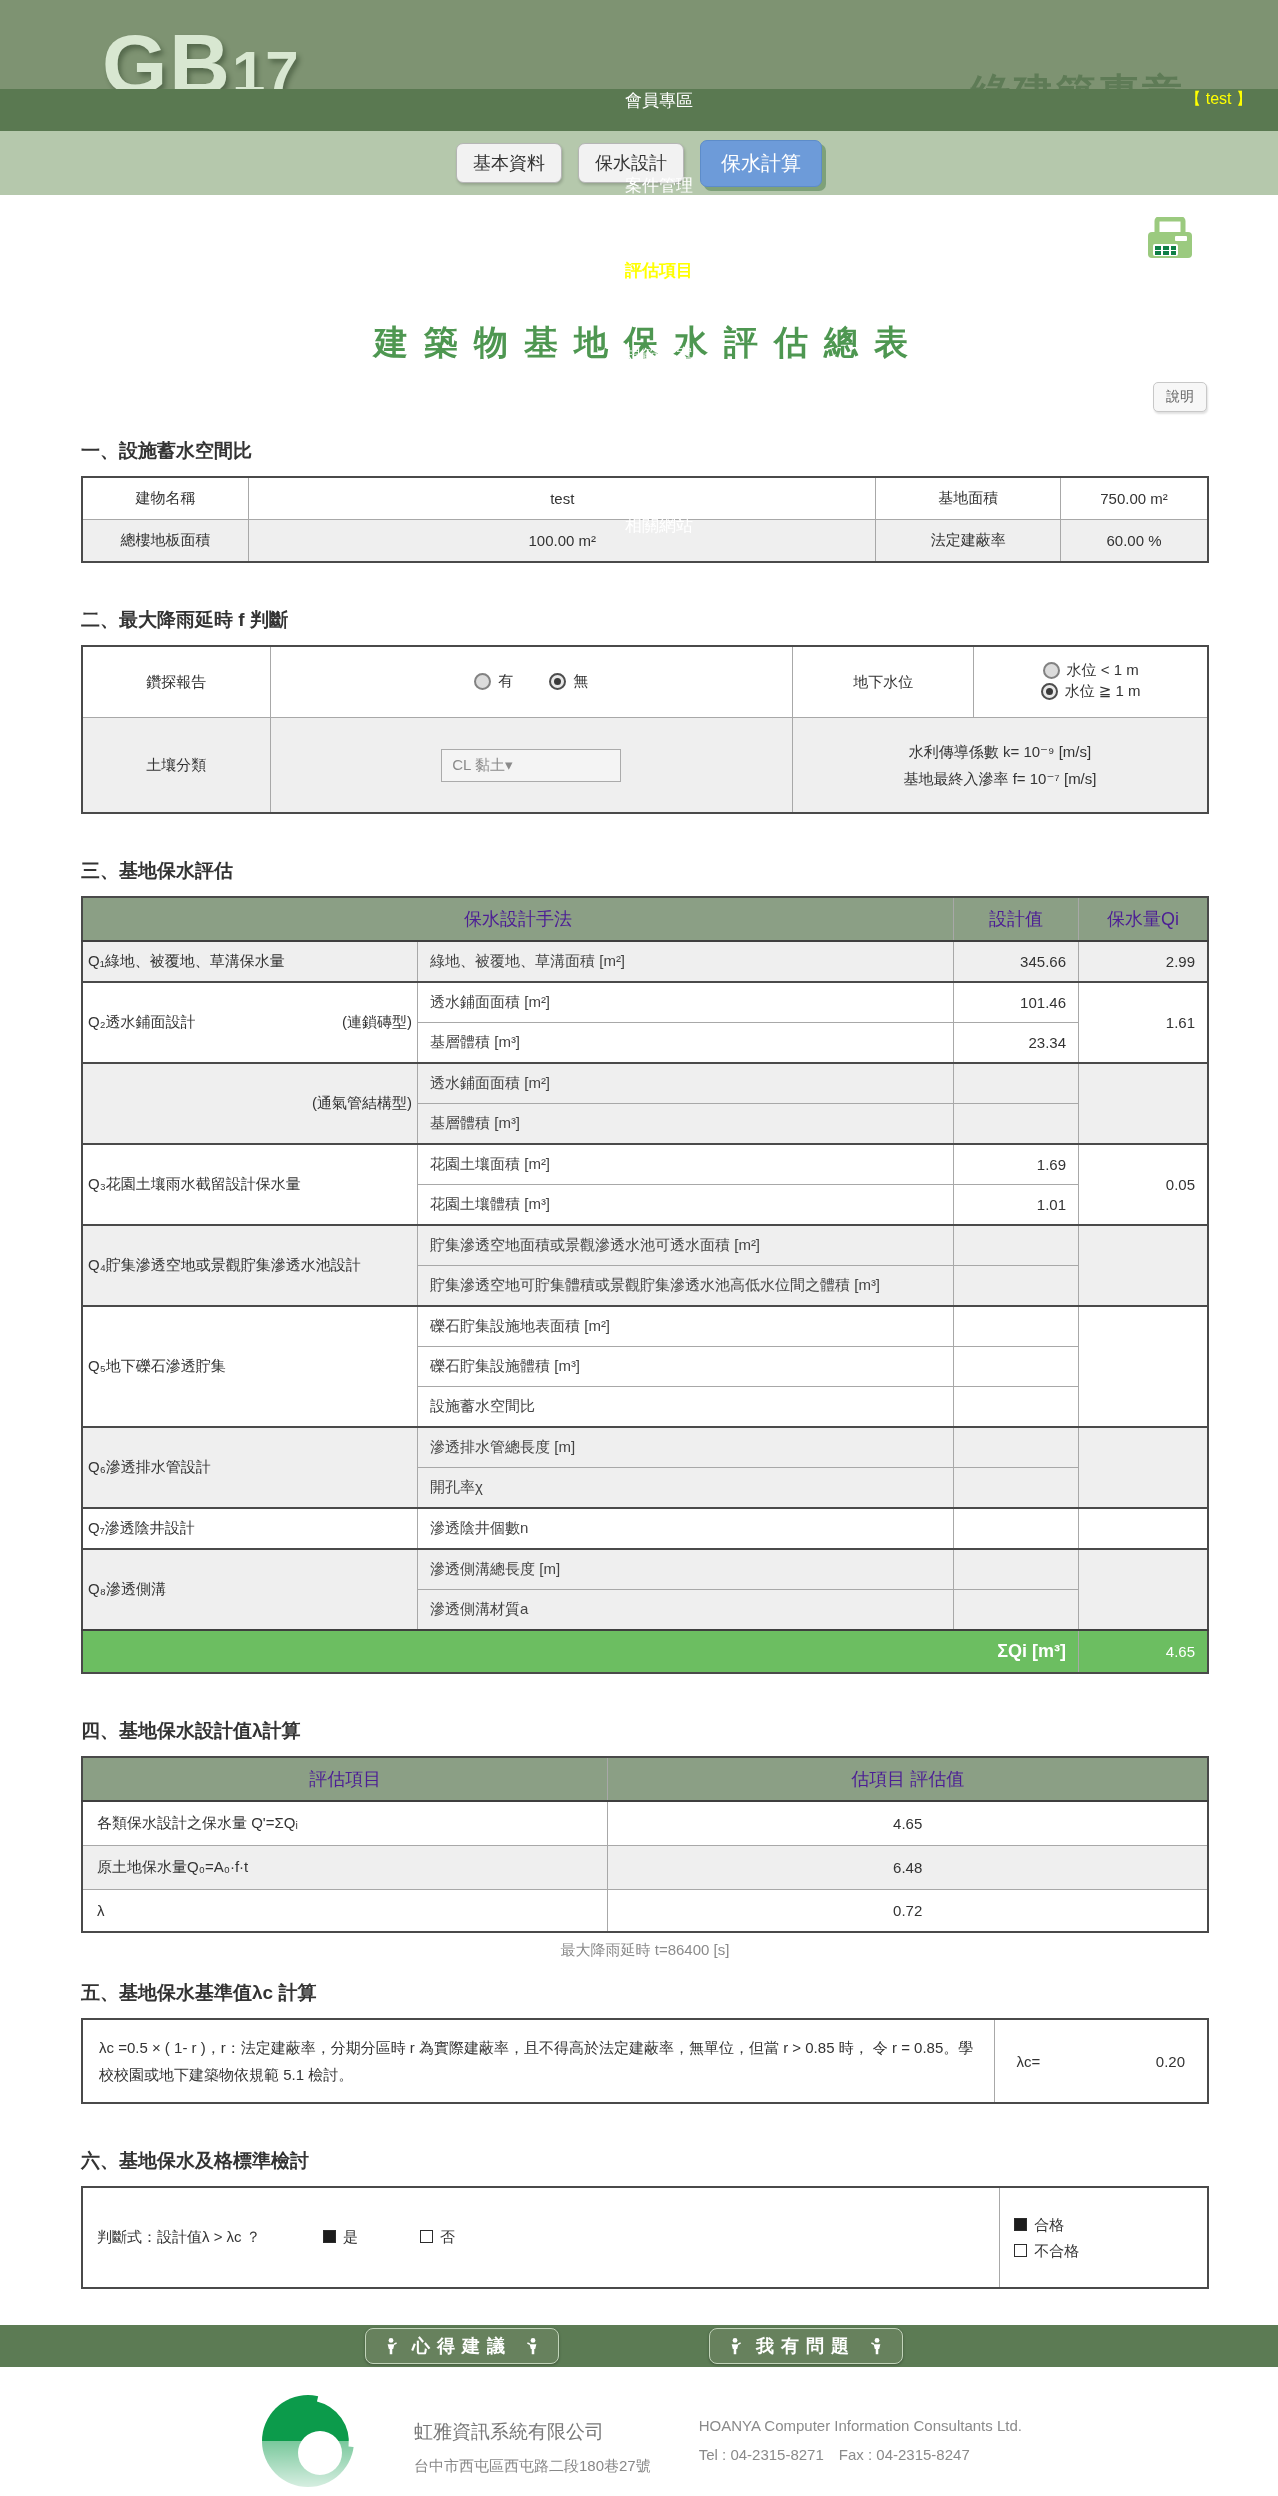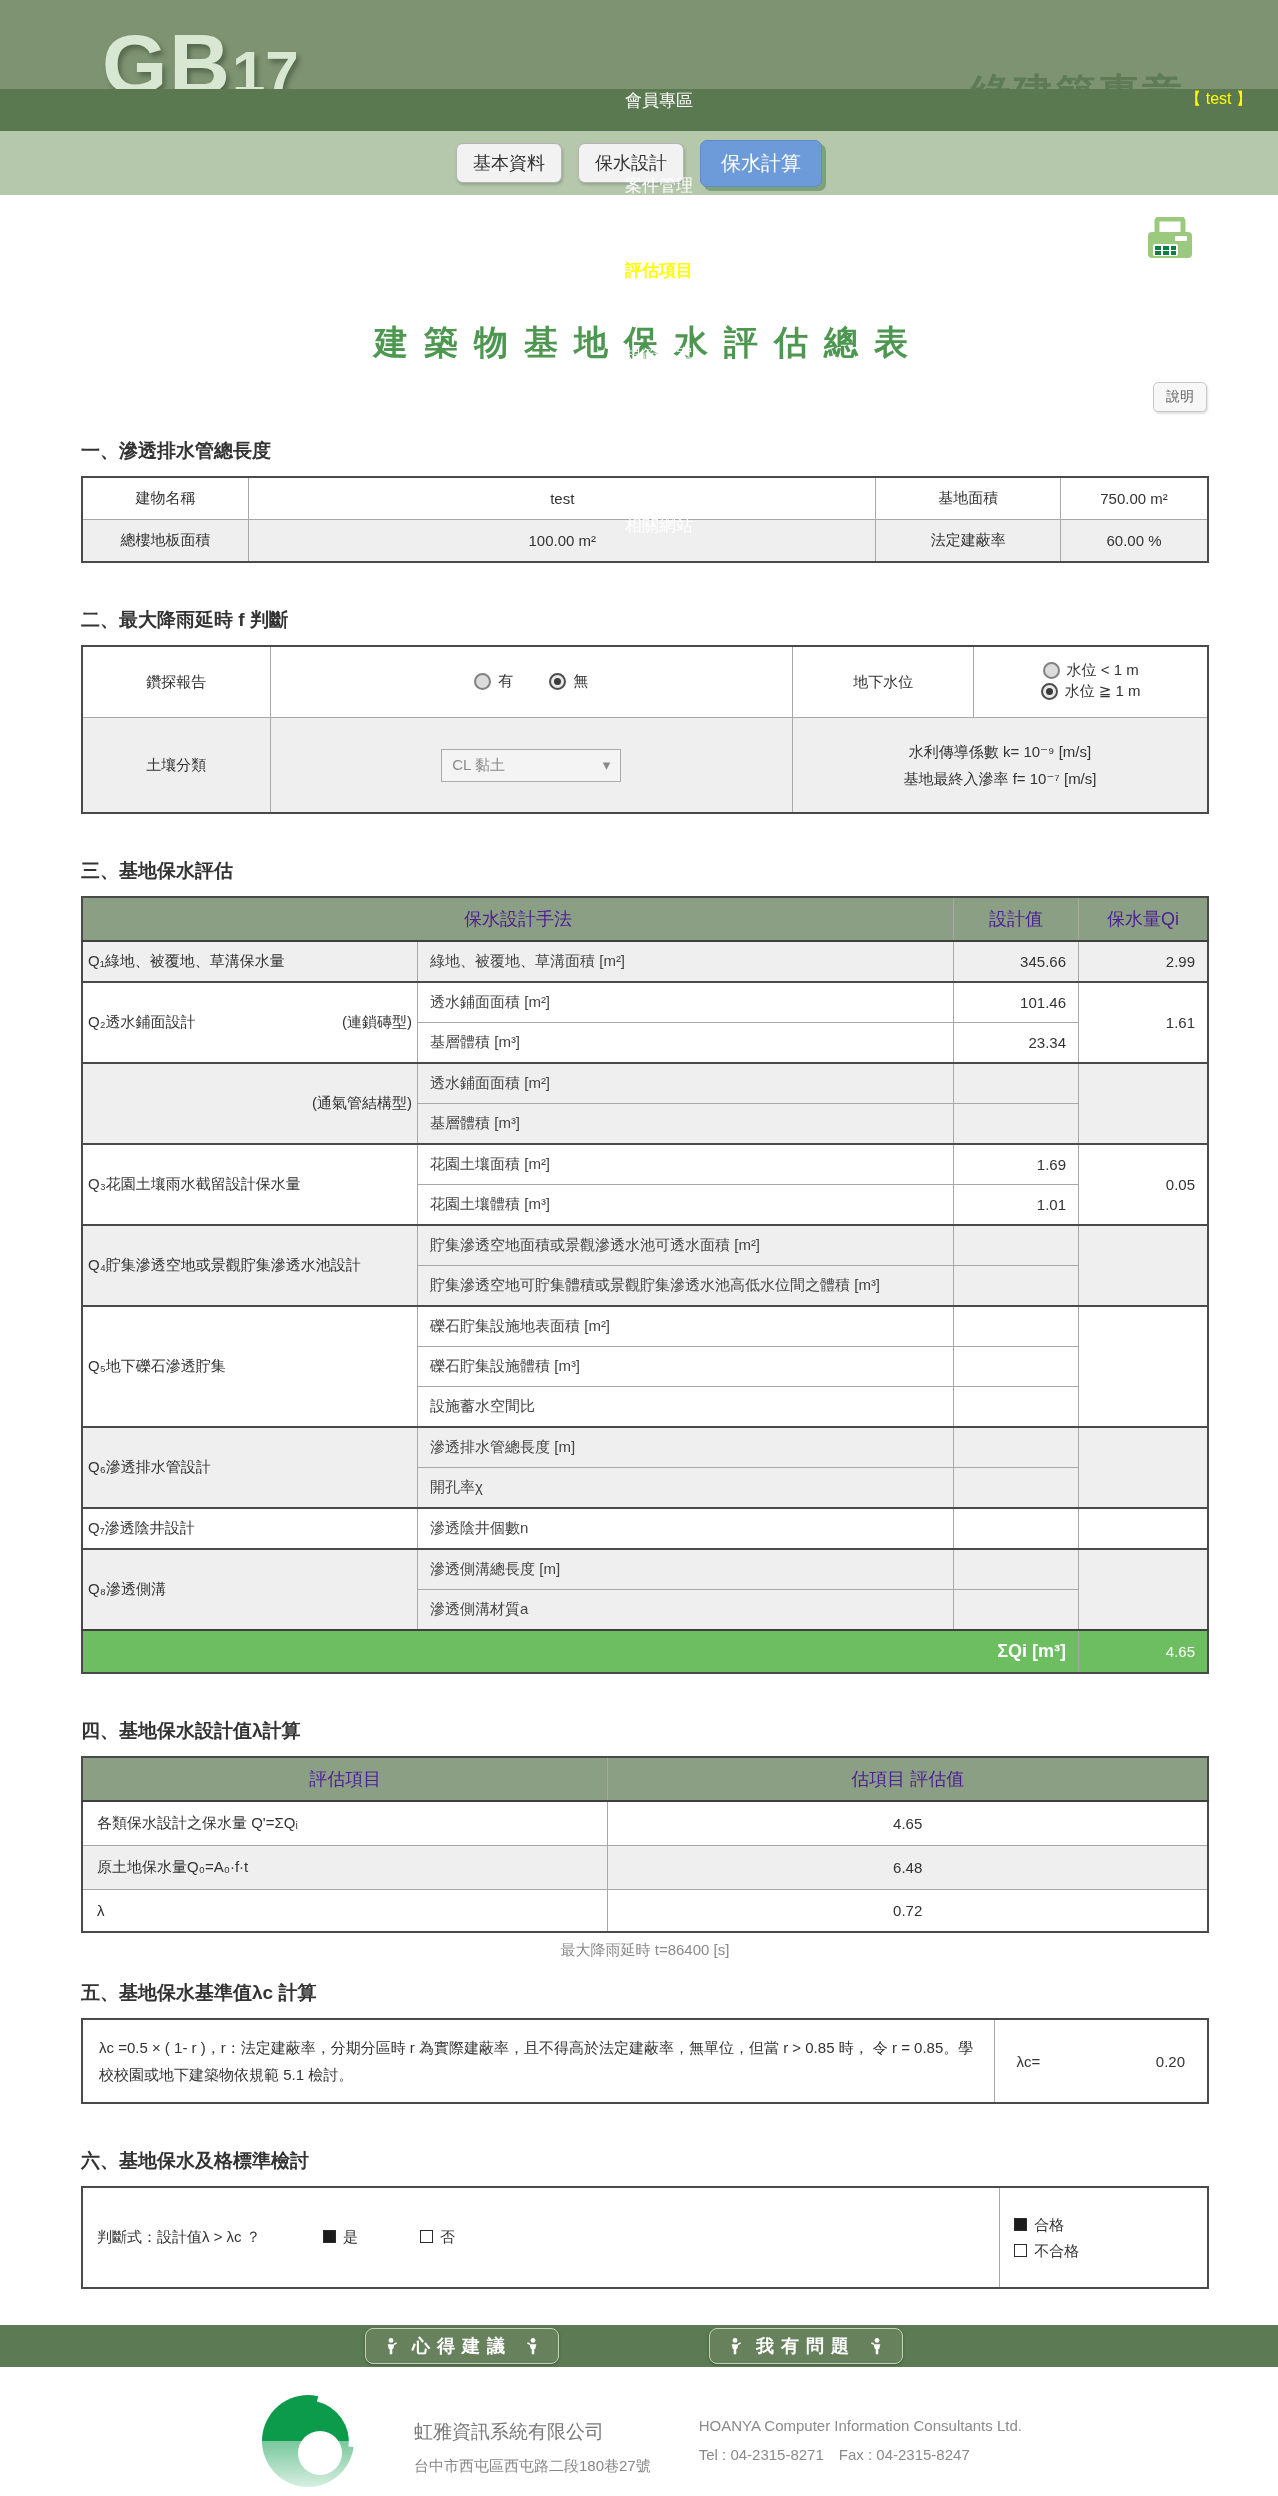--- a/index.html
+++ b/index.html
@@ -50,21 +50,21 @@
   .t1 td { text-align: center; padding: 11px 8px; }
   
   .t2 td { padding: 14px 10px; text-align: center; }
   .t2 .r2 td { padding: 20px 10px; }
   .radio-opt { display: inline-flex; align-items: center; gap: 7px; margin: 0 16px; cursor: pointer; }
   .radio { width: 17px; height: 17px; border-radius: 50%; border: 2px solid #828282;
            background: #dcdcdc; display: inline-block; position: relative; }
   .radio.checked { border-color: #4d4d4d; background: #e8e8e8; }
   .radio.checked::after { content: ""; position: absolute; left: 3px; top: 3px;
                           width: 7px; height: 7px; border-radius: 50%; background: #3a3a3a; }
-  .select { display: inline-flex; justify-content: space-between; align-items: center;
+  .select { display: inline-flex; align-items: center;
             width: 180px; border: 1px solid #ababab; background: #f4f4f4; color: #8a8a8a;
             padding: 6px 10px; font-size: 15px; cursor: default; }
   .info-cell div { line-height: 1.8; }
   
   .ghead th { background: #8b9f85; color: #4c1d95; font-weight: normal; font-size: 18px;
               padding: 9px 6px; border-bottom: 2px solid #3f3f3f; }
   tr.gs td { border-top: 2px solid #4a4a4a; }
   .t3 .c-label { padding: 8px 5px; }
   .t3 .lwrap { display: flex; justify-content: space-between; align-items: center; }
   .t3 .c-desc { padding: 10px 12px; color: #444; }
@@ -148,21 +148,21 @@
       </svg>
     </button>
   </div>
 
   <h1 class="page-title">建築物基地保水評估總表</h1>
 
   <div class="help-row">
     <button class="help-btn">說明</button>
   </div>
 
-  <div class="sec-h first">一、滲透排水管總長度</div>
+  <div class="sec-h first">一、設施蓄水空間比</div>
   <table class="t1">
     <colgroup>
         <col style="width:14.8%">
         <col style="width:55.7%">
         <col style="width:16.4%">
         <col style="width:13.1%">
       </colgroup>
     <tbody>
         <tr>
       <td>建物名稱</td>

